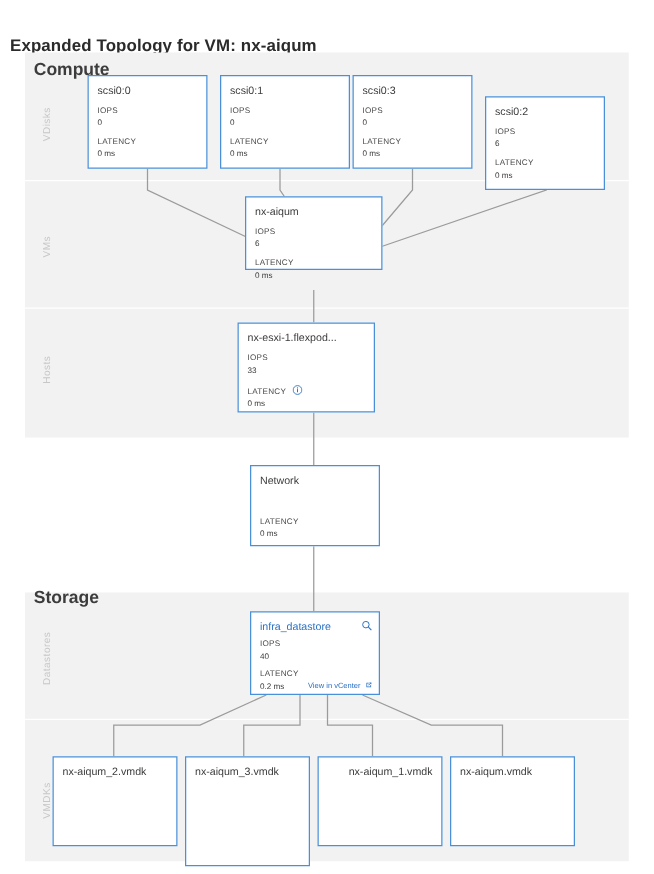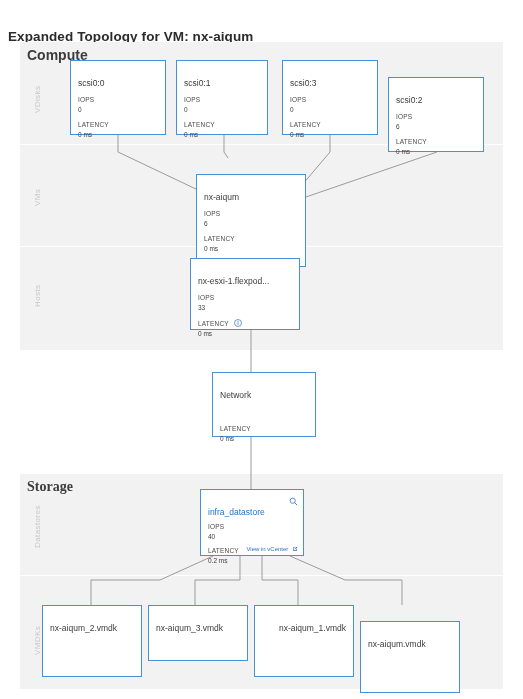--- a/index.html
+++ b/index.html
@@ -54,21 +54,21 @@
     white-space: nowrap;
     letter-spacing: .4px;
   }
 
   
   .node {
     position: absolute;
     box-sizing: border-box;
     background: #ffffff;
     border: 1.3px solid #4a90d9;
-    padding: 17px 7px 4px 7px;
+    padding: 6px 7px 4px 7px;
   }
   .node-title {
     font-size: 8.5px;
     color: #3c3c3c;
     white-space: nowrap;
     overflow: hidden;
     text-overflow: ellipsis;
     line-height: 11px;
   }
   .node-title.link {
@@ -148,21 +148,21 @@
 
 <div class="band-label" style="left:27px; top:47px;">Compute</div>
 
 <div class="rot-label" style="left:33px; top:113px;">VDisks</div>
 <div class="rot-label" style="left:33px; top:206px;">VMs</div>
 <div class="rot-label" style="left:33px; top:307px;">Hosts</div>
 
 <div class="band" style="left:20px; top:474px; width:483px; height:215px;"></div>
 <div class="row-sep" style="left:20px; top:575px; width:483px;"></div>
 
-<div class="band-label" style="left:27px; top:479px;font-family:Liberation Serif, serif;">Storage</div>
+<div class="band-label" style="left:27px; top:469px;">Storage</div>
 
 <div class="rot-label" style="left:33px; top:548px;">Datastores</div>
 <div class="rot-label" style="left:33px; top:655px;">VMDKs</div>
 
 <svg id="wires" viewBox="0 0 523 699">
 
   <path d="M118,135 L118,152 L198,190"></path>
   <path d="M224,135 L224,152 L228,158"></path>
   <path d="M330,135 L330,152 L302,185"></path>
   <path d="M437,135 L437,152 L303,198"></path>
@@ -184,21 +184,21 @@
   <div class="metric">
     <div class="metric-label">IOPS</div>
     <div class="metric-value">0</div>
   </div>
   <div class="metric">
     <div class="metric-label">LATENCY</div>
     <div class="metric-value">0 ms</div>
   </div>
 </div>
 
-<div class="node" style="left:176px; top:60px; width:92px; height:75px;">
+<div class="node" style="left:176px; top:60px; width:104px; height:75px;">
   <div class="node-title">scsi0:1</div>
   <div class="metric">
     <div class="metric-label">IOPS</div>
     <div class="metric-value">0</div>
   </div>
   <div class="metric">
     <div class="metric-label">LATENCY</div>
     <div class="metric-value">0 ms</div>
   </div>
 </div>
@@ -220,21 +220,21 @@
   <div class="metric">
     <div class="metric-label">IOPS</div>
     <div class="metric-value">6</div>
   </div>
   <div class="metric">
     <div class="metric-label">LATENCY</div>
     <div class="metric-value">0 ms</div>
   </div>
 </div>
 
-<div class="node" style="left:196px; top:174px; width:110px; height:93px;">
+<div class="node" style="left:196px; top:157px; width:110px; height:59px;">
   <div class="node-title">nx-aiqum</div>
   <div class="metric">
     <div class="metric-label">IOPS</div>
     <div class="metric-value">6</div>
   </div>
   <div class="metric">
     <div class="metric-label">LATENCY</div>
     <div class="metric-value">0 ms</div>
   </div>
 </div>
@@ -253,21 +253,21 @@
           <circle cx="8" cy="8" r="7" fill="none" stroke="#2a71c4" stroke-width="1.4"></circle>
           <rect x="7.2" y="6.6" width="1.6" height="5" fill="#2a71c4"></rect>
           <rect x="7.2" y="3.8" width="1.6" height="1.8" fill="#2a71c4"></rect>
         </svg>
       </span>
     </div>
     <div class="metric-value">0 ms</div>
   </div>
 </div>
 
-<div class="node" style="left:200px; top:372px; width:104px; height:65px;margin-left:12px;">
+<div class="node" style="left:200px; top:372px; width:104px; height:65px;">
   <div class="node-title">Network</div>
   <div class="metric" style="margin-top:24px;">
     <div class="metric-label">LATENCY</div>
     <div class="metric-value">0 ms</div>
   </div>
 </div>
 
 <div class="node" style="left:200px; top:489px; width:104px; height:67px; position:absolute;">
   <div class="node-title link">infra_datastore</div>
   <span class="mag-icon">
@@ -292,23 +292,23 @@
         <path d="M9.4,2.4 h4.2 v4.2 h-1.5 v-1.7 l-4.1,4.1 l-1.1,-1.1 l4.1,-4.1 h-1.6 z" fill="#2a71c4"></path>
       </svg>
     </span>
   </a>
 </div>
 
 <div class="node" style="left:42px; top:605px; width:100px; height:72px;">
   <div class="node-title">nx-aiqum_2.vmdk</div>
 </div>
 
-<div class="node" style="left:148px; top:605px; width:100px; height:56px;">
+<div class="node" style="left:148px; top:605px; width:100px; height:88px;">
   <div class="node-title">nx-aiqum_3.vmdk</div>
 </div>
 
 <div class="node" style="left:254px; top:605px; width:100px; height:72px;text-align:right;">
   <div class="node-title">nx-aiqum_1.vmdk</div>
 </div>
 
-<div class="node" style="left:360px; top:605px; width:100px; height:72px;margin-top:16px;">
+<div class="node" style="left:360px; top:605px; width:100px; height:72px;">
   <div class="node-title">nx-aiqum.vmdk</div>
 </div>
 
 </body></html>

